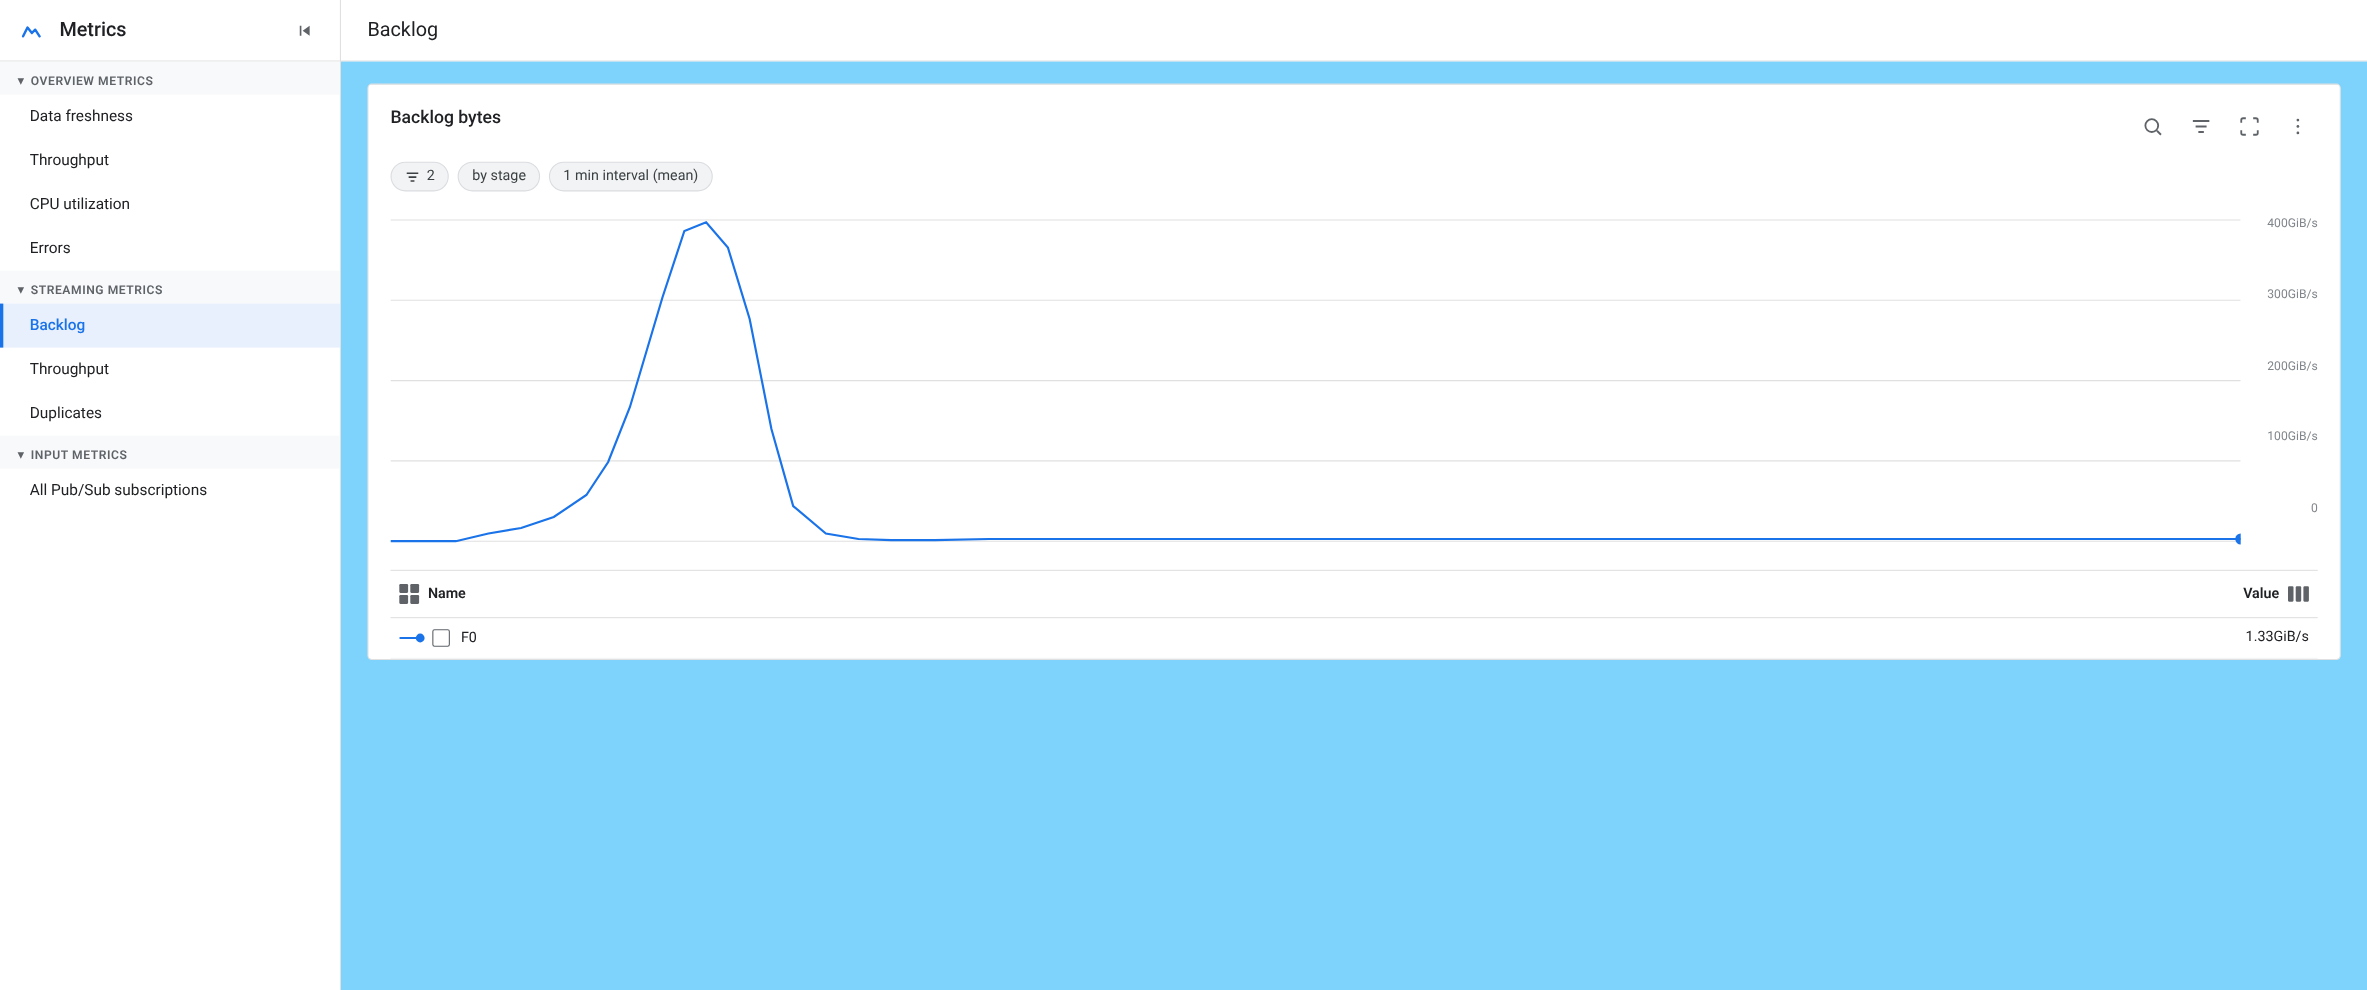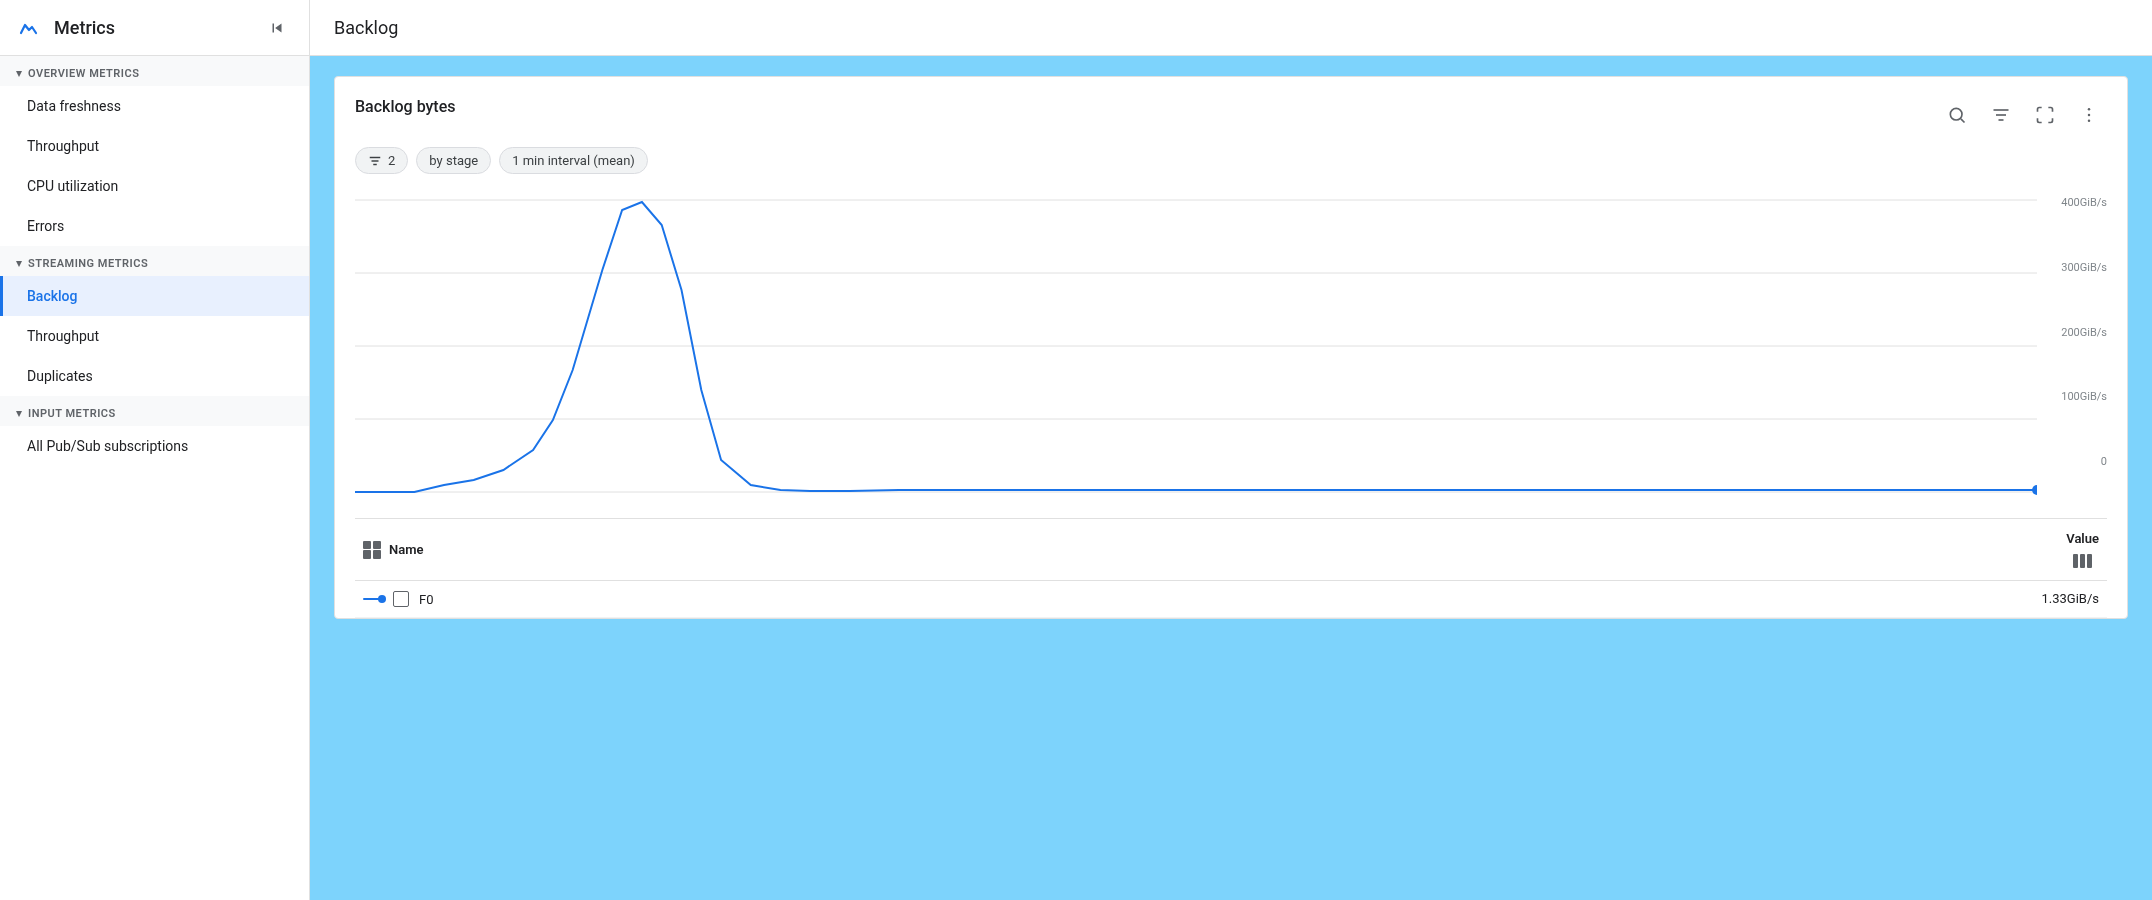--- a/index.html
+++ b/index.html
@@ -44,21 +44,21 @@
     .chart-svg-container { margin-right: 70px; position: relative; }
     svg.chart { display: block; width: 100%; }
 
     .chart-x-labels { display: flex; justify-content: space-between; margin-right: 70px; padding: 4px 0; }
     .chart-x-label { font-size: 11px; color: #80868b; }
 
     
     .legend-table { width: 100%; border-top: 1px solid #e0e0e0; margin-top: 8px; }
     .legend-header { display: flex; align-items: center; justify-content: space-between; padding: 12px 8px; border-bottom: 1px solid #e0e0e0; }
     .legend-header-name { display: flex; align-items: center; gap: 8px; font-size: 13px; font-weight: 600; color: #202124; }
-    .legend-header-value { display: flex; align-items: center; gap: 8px; font-size: 13px; font-weight: 600; color: #202124; flex-direction: column; }
+    .legend-header-value { display: flex; align-items: center; gap: 8px; font-size: 13px; font-weight: 600; color: #202124; }
     .legend-row { display: flex; justify-content: space-between; padding: 10px 8px; border-bottom: 1px solid #f1f3f4; }
     .legend-row-left { display: flex; align-items: center; gap: 10px; }
     .legend-checkbox { width: 16px; height: 16px; border: 1.5px solid #5f6368; border-radius: 2px; display: inline-block; }
     .legend-name { font-size: 13px; color: #202124; }
     .legend-value { font-size: 13px; color: #202124; }
 
     
     .metrics-icon { width: 28px; height: 28px; display: flex; align-items: center; justify-content: center; }
     .metrics-icon svg { width: 24px; height: 24px; }
   </style>

